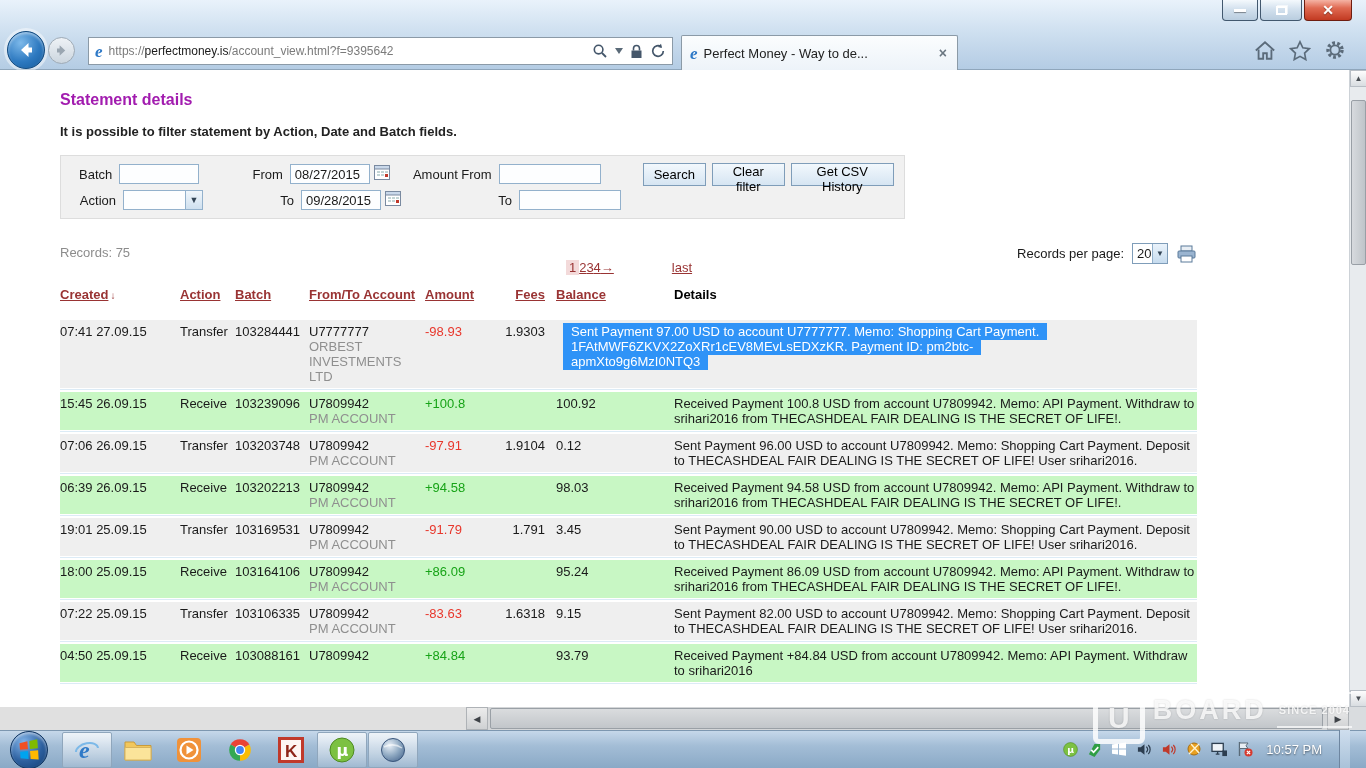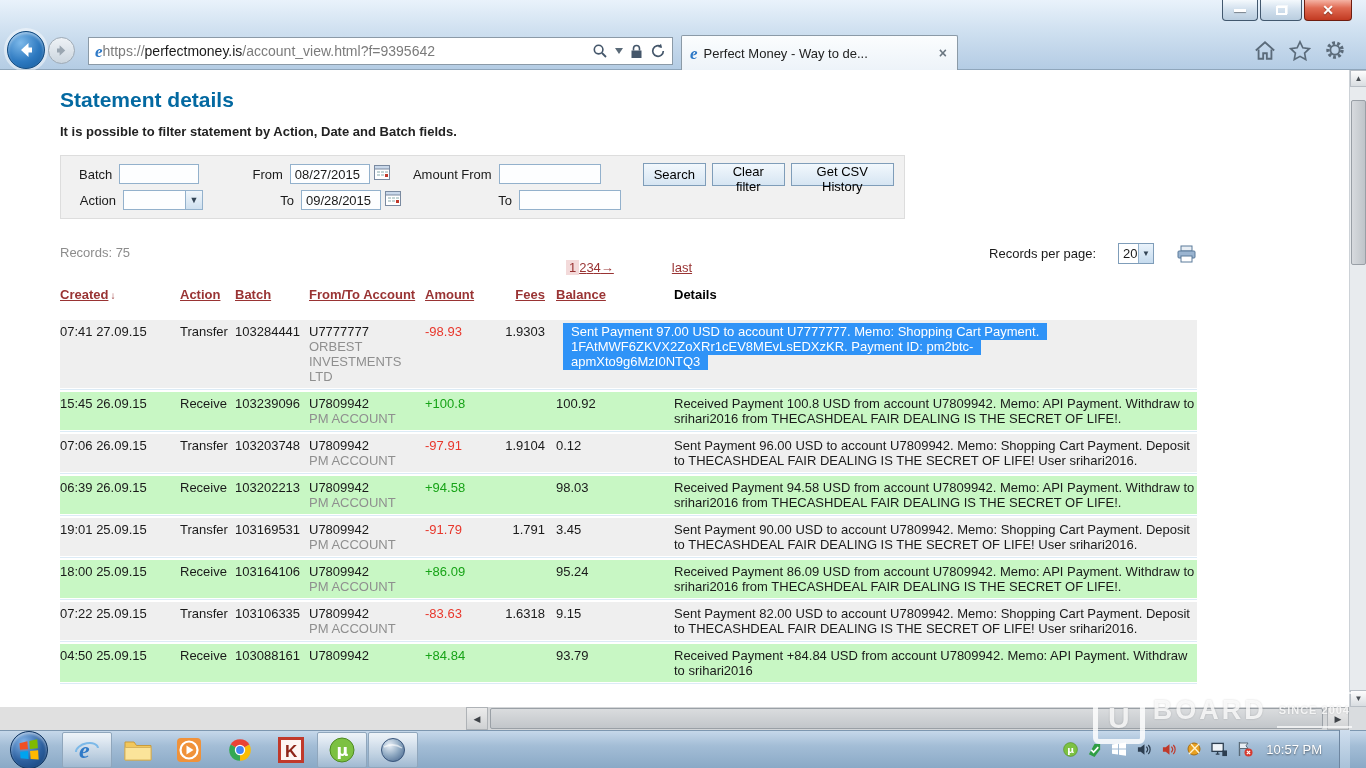--- a/index.html
+++ b/index.html
@@ -24,36 +24,36 @@
   .nav-back { position:absolute; left:7px; top:31px; width:38px; height:38px; border-radius:50%;
     background:radial-gradient(circle at 35% 30%, #7db9ea 0%, #2d79c0 55%, #145globals none); 
     background:radial-gradient(circle at 35% 30%, #7db9ea 0%, #2d79c0 55%, #155a9b 100%);
     border:1px solid #10497f; box-shadow:0 0 0 3px rgba(255,255,255,.45), inset 0 2px 3px rgba(255,255,255,.5);
     display:flex; align-items:center; justify-content:center; cursor:pointer; }
   .nav-fwd { position:absolute; left:48px; top:37px; width:27px; height:27px; border-radius:50%;
     background:linear-gradient(180deg,#eef2f6,#ccd6df); border:1px solid #9fabb6;
     display:flex; align-items:center; justify-content:center; }
   .addr-bar { position:absolute; left:88px; top:37px; width:585px; height:28px; background:#fff;
     border:1px solid #8b9aa7; display:flex; align-items:center; padding:0 6px; }
-  .addr-url { flex:1; font-size:14px; white-space:nowrap; overflow:hidden; }
+  .addr-url { flex:1; font-size:12px; white-space:nowrap; overflow:hidden; margin-left:6px; }
   .addr-url .dim { color:#7b7b7b; } .addr-url .host { color:#1b1b1b; }
   .addr-icons { display:flex; align-items:center; gap:7px; }
   .tab { position:absolute; left:681px; top:35px; width:277px; height:35px;
     background:linear-gradient(180deg,#fbfdfe,#edf3f9); border:1px solid #8b9aa7; border-bottom:none;
     border-radius:2px 2px 0 0; display:flex; align-items:center; padding:0 8px; cursor:pointer; }
   .tab-title { flex:1; font-size:13px; color:#222; margin-left:6px; white-space:nowrap; overflow:hidden; }
   .tab-close { color:#6b7782; font-size:14px; font-weight:bold; padding:0 2px; cursor:pointer; }
   .chrome-right { position:absolute; right:20px; top:39px; display:flex; gap:13px; align-items:center; }
 
   .ie-e { font-family:"Liberation Serif", serif; font-style:italic; font-weight:bold; color:#2e79c7; font-size:19px; line-height:19px; }
   .ie-e.small { font-size:17px; }
 
   
   .content { position:absolute; top:70px; left:0; width:1349px; height:637px; background:#fff; overflow:hidden; font-size:13px; color:#1a1a1a; }
-  .page-title { margin:20px 0 0 60px; font-size:21px; line-height:20px; font-weight:bold; color:#0369a1; }
+  .page-title { margin:20px 0 0 60px; font-size:16px; line-height:20px; font-weight:bold; color:#a21caf; }
   .page-subtitle { margin:14px 0 0 60px; font-size:13px; line-height:15px; font-weight:bold; color:#222; }
 
   .filterbox { margin:16px 0 0 60px; width:845px; background:#f1f1f1; border:1px solid #ddd; padding:8px 10px; }
   .frow { display:flex; align-items:center; height:20px; }
   .frow + .frow { margin-top:6px; }
   .flabel { text-align:right; padding-right:7px; color:#1a1a1a; }
   .w-batch { width:52px; } .w-from { width:98px; } .w-amt { width:118px; }
   .fin { height:20px; border:1px solid #93b1cc; background:#fdfeff; padding:0 4px; font-size:13px; font-family:"Liberation Sans",sans-serif; color:#1a1a1a; }
   .in-batch { width:80px; } .in-date { width:80px; } .in-amt { width:102px; }
   .fselect { width:80px; height:20px; border:1px solid #93b1cc; background:#fdfeff; display:flex; align-items:center; }
@@ -62,21 +62,21 @@
   .fbuttons { margin-left:42px; display:flex; gap:6px; }
   .btn { height:23px; padding:0 10px; font-size:13px; font-family:"Liberation Sans",sans-serif; color:#000;
     background:linear-gradient(180deg,#f2f8fd,#d6e5f2); border:1px solid #7f9db9; cursor:pointer; }
 
   .records-bar { position:relative; margin:24px 0 0 60px; width:1137px; height:32px; }
   .rec-count { position:absolute; left:0; top:2px; color:#8c8c8c; }
   .pagination { position:absolute; left:1px; right:0; bottom:0; text-align:center; color:#993333; }
   .pagination .cur { background:#f3dada; padding:0 3px; }
   .pagination a { color:#993333; text-decoration:underline; cursor:pointer; }
   .pag-last { margin-left:58px; }
-  .per-page { position:absolute; right:0; top:0; display:flex; align-items:center; gap:22px; color:#1a1a1a; }
+  .per-page { position:absolute; right:0; top:0; display:flex; align-items:center; gap:8px; color:#1a1a1a; }
   .pp-select { width:36px; height:21px; border:1px solid #7f9db9; background:#fff; display:flex; align-items:center; padding-left:4px; cursor:pointer; }
   .pp-select .selarrow { margin-left:auto; width:15px; height:19px; background:linear-gradient(180deg,#eaf3fb,#c6dbee); border-left:1px solid #93b1cc; color:#345; font-size:8px; display:flex; align-items:center; justify-content:center; }
 
   .stable { margin:12px 0 0 60px; width:1137px; }
   .thead { display:flex; font-weight:bold; }
   .thead .hlink { color:#993333; text-decoration:underline; cursor:pointer; }
   .thead .hplain { color:#000; }
   .sort-ind { font-size:10px; text-decoration:none; display:inline-block; margin-left:2px; }
   .tbody { margin-top:17px; }
   .c { flex:0 0 auto; line-height:15px; }

